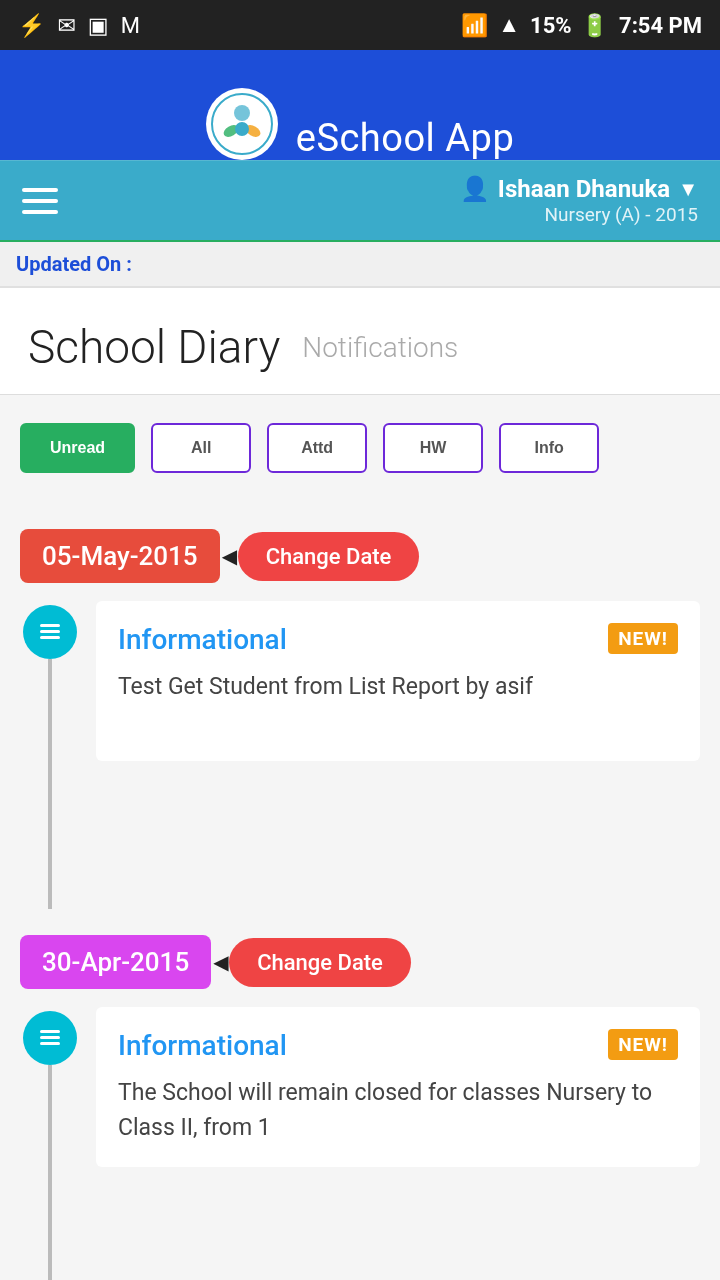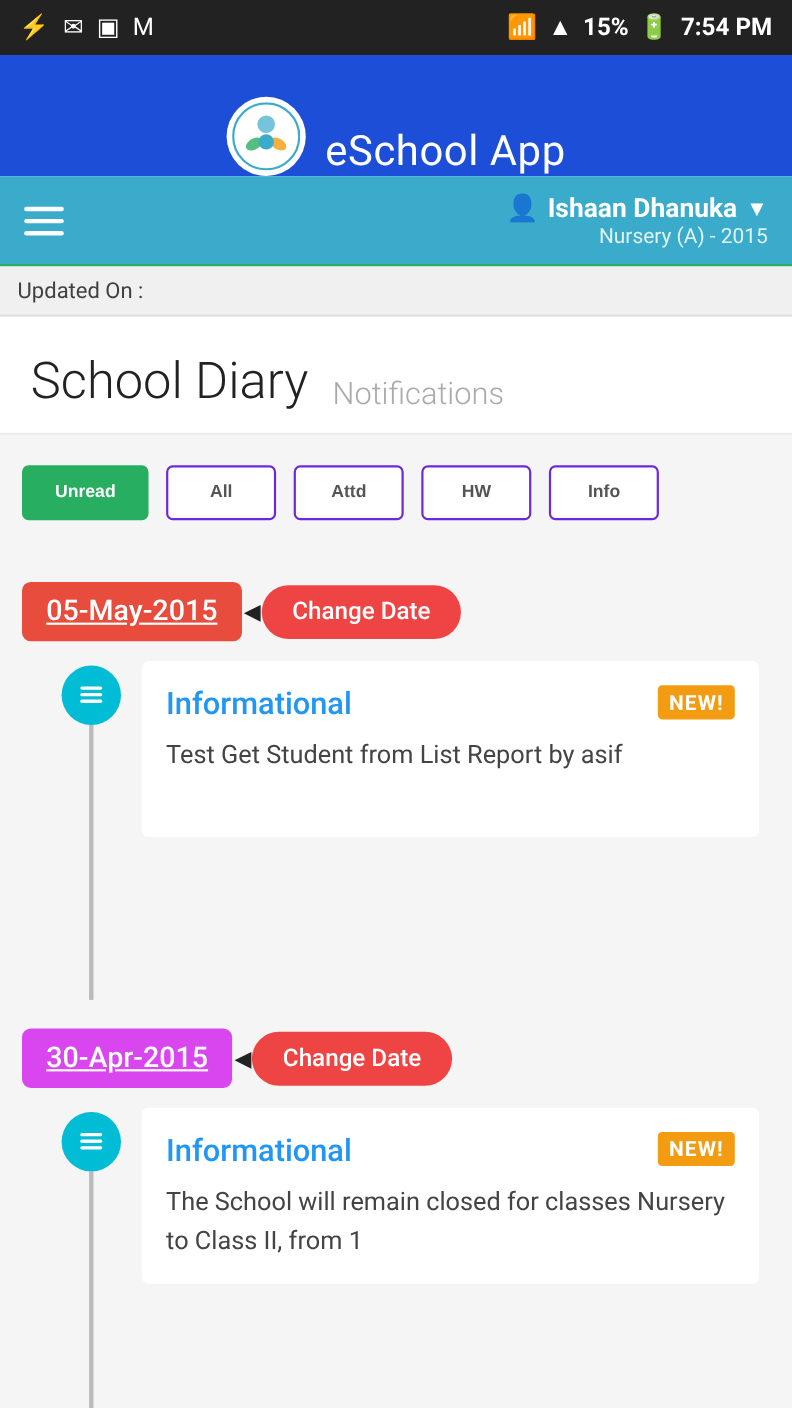--- a/index.html
+++ b/index.html
@@ -106,32 +106,32 @@
       height: 48px;
       background: #f0f0f0;
       border-top: 2px solid #27ae60;
       border-bottom: 2px solid #e0e0e0;
       display: flex;
       align-items: center;
       padding: 0 16px;
       font-size: 20px;
     }
     .update-label {
-      color: #404040;
-      font-weight: normal;
+      color: #1d4ed8;
+      font-weight: bold;
     }
     .update-text {
       color: #555;
     }
 
     
     .page-title-bar {
       padding: 32px 28px 20px 28px;
       display: flex;
-      align-items: flex-end;
+      align-items: center;
       gap: 22px;
       background: #fff;
       border-bottom: 1px solid #ddd;
     }
     .page-title {
       font-size: 46px;
       font-weight: 300;
       color: #222;
     }
     .page-subtitle {
@@ -179,21 +179,20 @@
       gap: 18px;
       padding: 18px 20px 10px 20px;
     }
     .date-badge {
       background: #e74c3c;
       color: #fff;
       border-radius: 8px;
       padding: 12px 22px;
       font-size: 26px;
       font-weight: 500;
-      text-decoration: underline;
     }
     .date-badge.green {
       background: #d946ef;
     }
     .change-date-btn {
       background: #ef4444;
       color: #fff;
       border-radius: 28px;
       padding: 12px 28px;
       font-size: 22px;
@@ -209,22 +208,21 @@
       font-size: 20px;
       position: absolute;
       left: -16px;
       color: #222;
     }
 
     
     .entry-section {
       display: flex;
       align-items: flex-start;
-      padding: 8px 30px 8px 20px;
-      margin-left: 33px;
+      padding: 8px 20px 8px 20px;
     }
     .timeline-line-col {
       display: flex;
       flex-direction: column;
       align-items: center;
       width: 60px;
       padding-top: 4px;
     }
     .timeline-icon {
       width: 54px;

